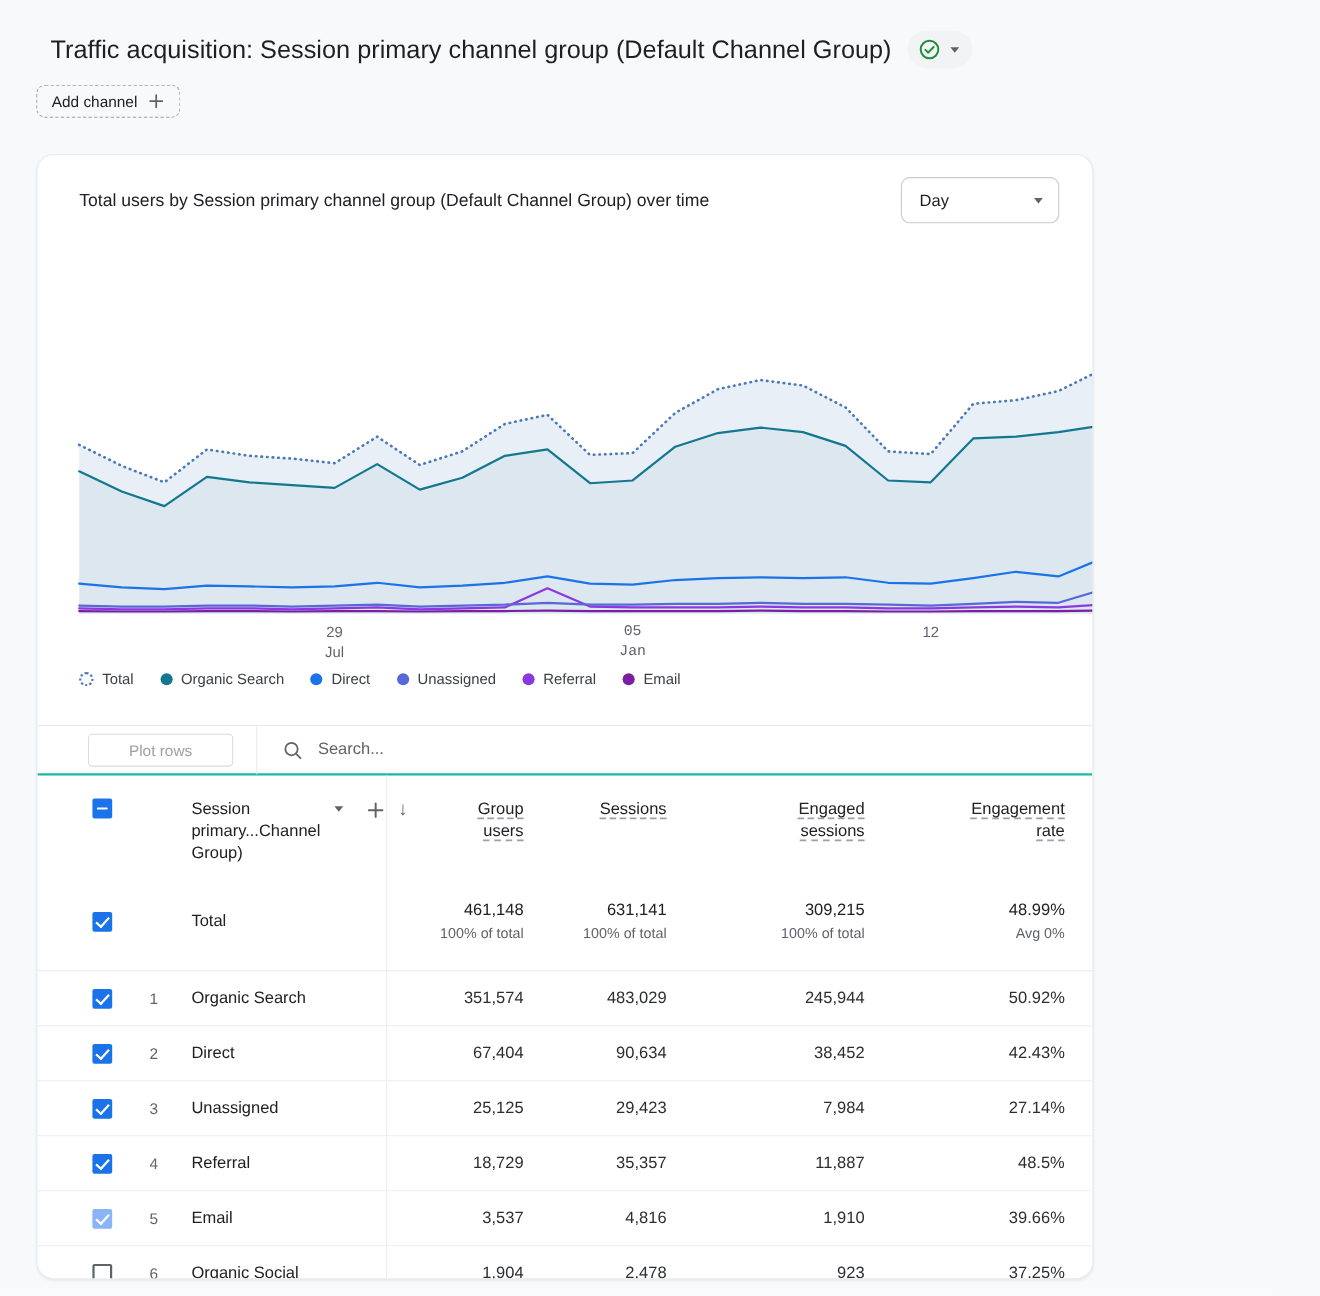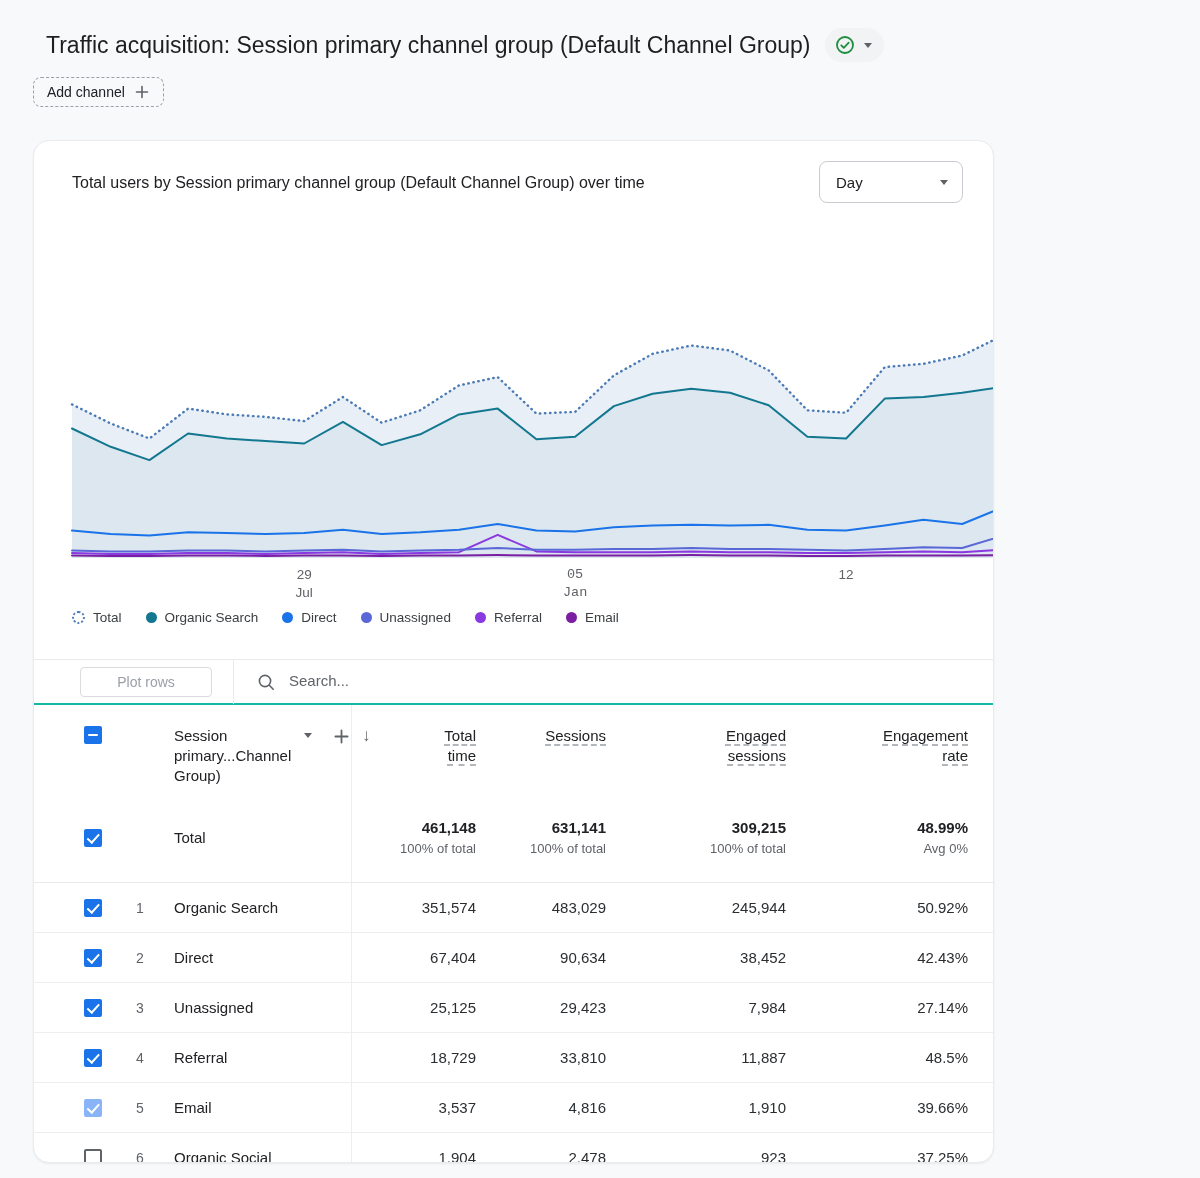--- a/index.html
+++ b/index.html
@@ -95,21 +95,21 @@
   .hdr-sort { justify-content: space-between; }
   .sort-arrow { font-size: 17px; color: #5f6368; line-height: 20px; margin-left: 10px; cursor: pointer; }
   .hlabel {
     display: inline-block; text-align: right; line-height: 20px; font-size: 15px; color: #202124;
     text-decoration: underline dashed #9aa0a6; text-underline-offset: 4px; cursor: pointer;
   }
   .w1 { width: 58px; } .w2 { width: 82px; } .w3 { width: 78px; } .w4 { width: 110px; }
 
   .totals { height: 90px; border-bottom: 1px solid #e8eaed; }
   .totals .mcell { flex-direction: column; align-items: flex-end; justify-content: center; gap: 5px; }
-  .tval { font-size: 15px; font-weight: 700; color: #202124; }
+  .tval { font-size: 15px; font-weight: 400; color: #202124; }
   .tsub { font-size: 13px; color: #5f6368; }
   .rowname { font-size: 15px; color: #202124; }
   .rownum { font-size: 14px; color: #5f6368; }
 
   .trow { height: 50px; border-bottom: 1px solid #eceef1; }
   .trow .mcell { font-size: 15px; color: #2b2e31; }
 
   
   .cb { width: 18px; height: 18px; border-radius: 2px; position: relative; cursor: pointer; flex: none; }
   .cb-checked { background: #1a73e8; }
@@ -248,21 +248,21 @@
       <span class="dimlabel">Session primary...Channel Group)</span>
       <span class="caret-down dim-caret"></span>
       <span class="plus-btn">
         <svg width="19" height="19" viewBox="0 0 18 18">
             <path d="M9 3.2v11.6M3.2 9h11.6" stroke="#5f6368" stroke-width="1.7" stroke-linecap="round"></path>
           </svg>
       </span>
     </div>
     <div class="cell mcell m1 hdr-sort">
       <span class="sort-arrow">↓</span>
-      <span class="hlabel w1">Total time</span>
+      <span class="hlabel w1">Group users</span>
     </div>
     <div class="cell mcell">
         <span class="hlabel w2">Sessions</span>
       </div>
     <div class="cell mcell">
         <span class="hlabel w3">Engaged sessions</span>
       </div>
     <div class="cell mcell">
         <span class="hlabel w4">Engagement rate</span>
       </div>
@@ -373,21 +373,21 @@
     <div class="cell">
         <span class="rownum">4</span>
       </div>
     <div class="cell">
         <span class="rowname">Referral</span>
       </div>
     <div class="cell mcell m1">
         <span>18,729</span>
       </div>
     <div class="cell mcell">
-        <span>33,810</span>
+        <span>35,357</span>
       </div>
     <div class="cell mcell">
         <span>11,887</span>
       </div>
     <div class="cell mcell">
         <span>48.5%</span>
       </div>
   </div>
 
   <div class="grid-row trow">

